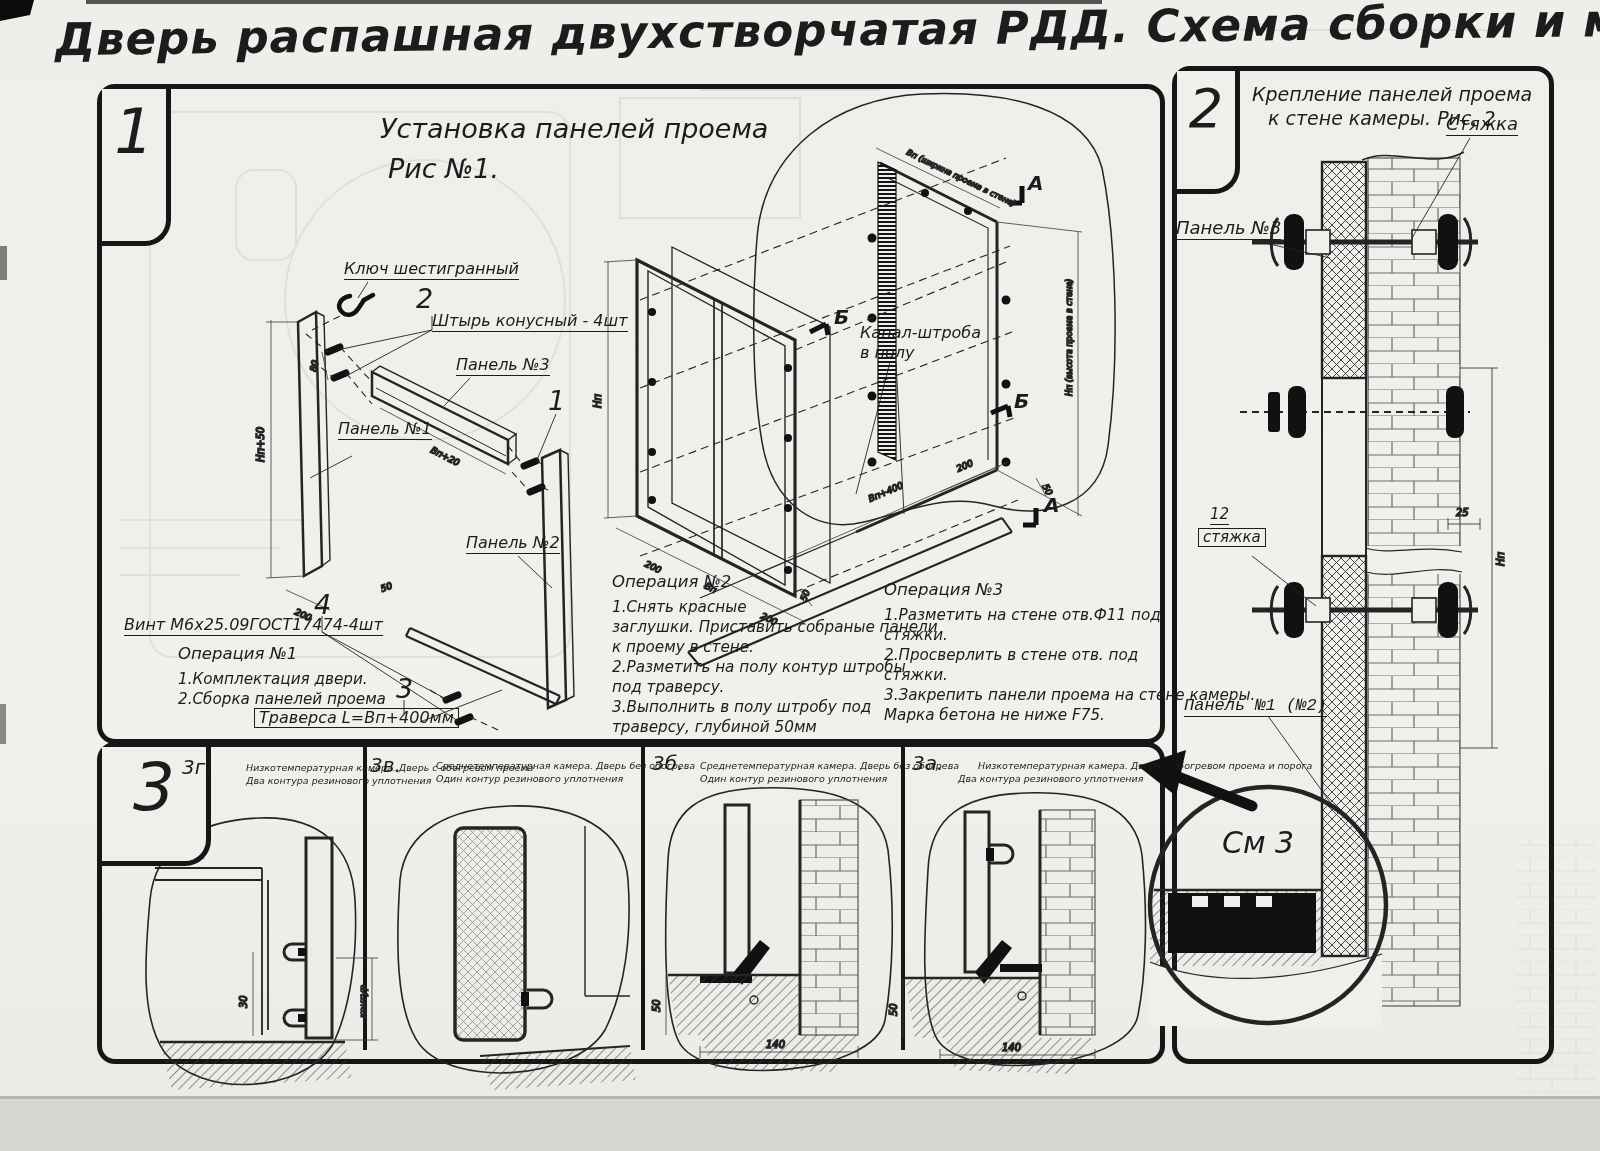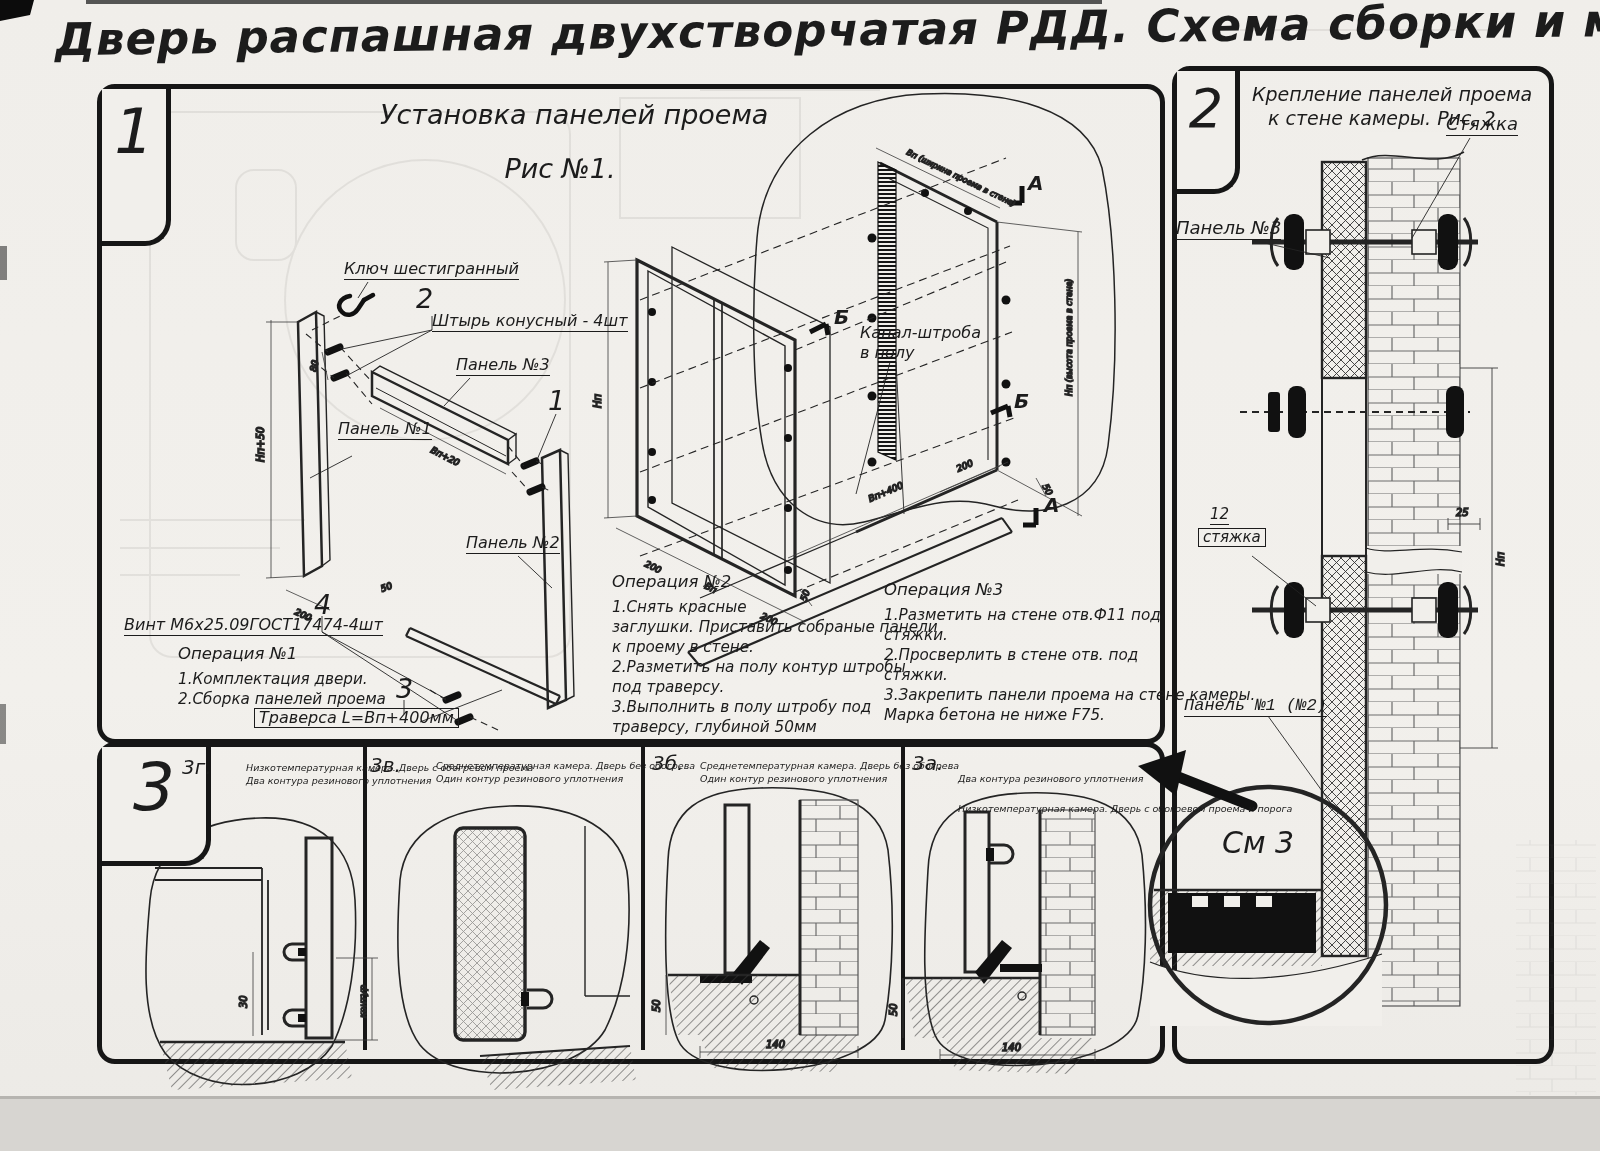--- a/index.html
+++ b/index.html
@@ -350,22 +350,22 @@
         <path d="M905,978 L1040,978" stroke-width="2.4"></path>
         <polygon points="905,978 1040,978 1040,1038 915,1038" fill="url(#hatch)" stroke="none"></polygon>
         <polygon points="945,1038 1095,1038 1070,1074 955,1070" fill="url(#hatch)" stroke="none"></polygon>
         <path d="M903,978 L903,1038 M940,1055 L1095,1055 M940,1049 L940,1061 M1095,1049 L1095,1061" stroke-width=".8" stroke="#3a3a3a"></path>
         <text font-size="10" transform="translate(897,1016) rotate(-90)">50</text>
         <text font-size="10" x="1002" y="1051">140</text>
       </g>
     </g>
   </svg>
 
-  <div class="lbl figtitle" style="left:380px;top:100px;width:360px;text-align:left;font-style:italic;">Установка панелей проема</div>
-  <div class="lbl figtitle" style="left:380px;top:154px;width:360px;text-align:center;">Рис №1.</div>
+  <div class="lbl figtitle" style="left:380px;top:114px;width:360px;text-align:left;font-style:italic;">Установка панелей проема</div>
+  <div class="lbl figtitle" style="left:388px;top:154px;width:360px;">Рис №1.</div>
   <div class="lbl u" style="left:344px;top:260px;">Ключ шестигранный</div>
   <div class="lbl call" style="left:416px;top:284px;">2</div>
   <div class="lbl u" style="left:432px;top:312px;">Штырь конусный - 4шт</div>
   <div class="lbl u" style="left:456px;top:356px;">Панель №3</div>
   <div class="lbl call" style="left:548px;top:386px;">1</div>
   <div class="lbl u" style="left:338px;top:412px;margin-top:8px;">Панель №1</div>
   <div class="lbl u" style="left:466px;top:534px;">Панель №2</div>
   <div class="lbl call" style="left:314px;top:590px;">4</div>
   <div class="lbl u" style="left:124px;top:616px;">Винт М6х25.09ГОСТ17474-4шт</div>
   <div class="lbl call" style="left:396px;top:674px;">3</div>
@@ -419,16 +419,16 @@
 
   <div class="lbl" style="left:370px;top:754px;font-size:20px;">3в.</div>
   <div class="lbl cap" style="left:436px;top:760px;">Среднетемпературная камера. Дверь без обогрева</div>
   <div class="lbl cap" style="left:436px;top:773px;">Один контур резинового уплотнения</div>
 
   <div class="lbl" style="left:652px;top:752px;font-size:20px;">3б.</div>
   <div class="lbl cap" style="left:700px;top:760px;">Среднетемпературная камера. Дверь без обогрева</div>
   <div class="lbl cap" style="left:700px;top:773px;">Один контур резинового уплотнения</div>
 
   <div class="lbl" style="left:912px;top:752px;font-size:20px;">3а.</div>
-  <div class="lbl cap" style="left:958px;top:760px;margin-top:43px;">Низкотемпературная камера. Дверь с обогревом проема и порога</div>
+  <div class="lbl cap" style="left:978px;top:760px;">Низкотемпературная камера. Дверь с обогревом проема и порога</div>
   <div class="lbl cap" style="left:958px;top:773px;">Два контура резинового уплотнения</div>
 
 </div>
 
 </body></html>

